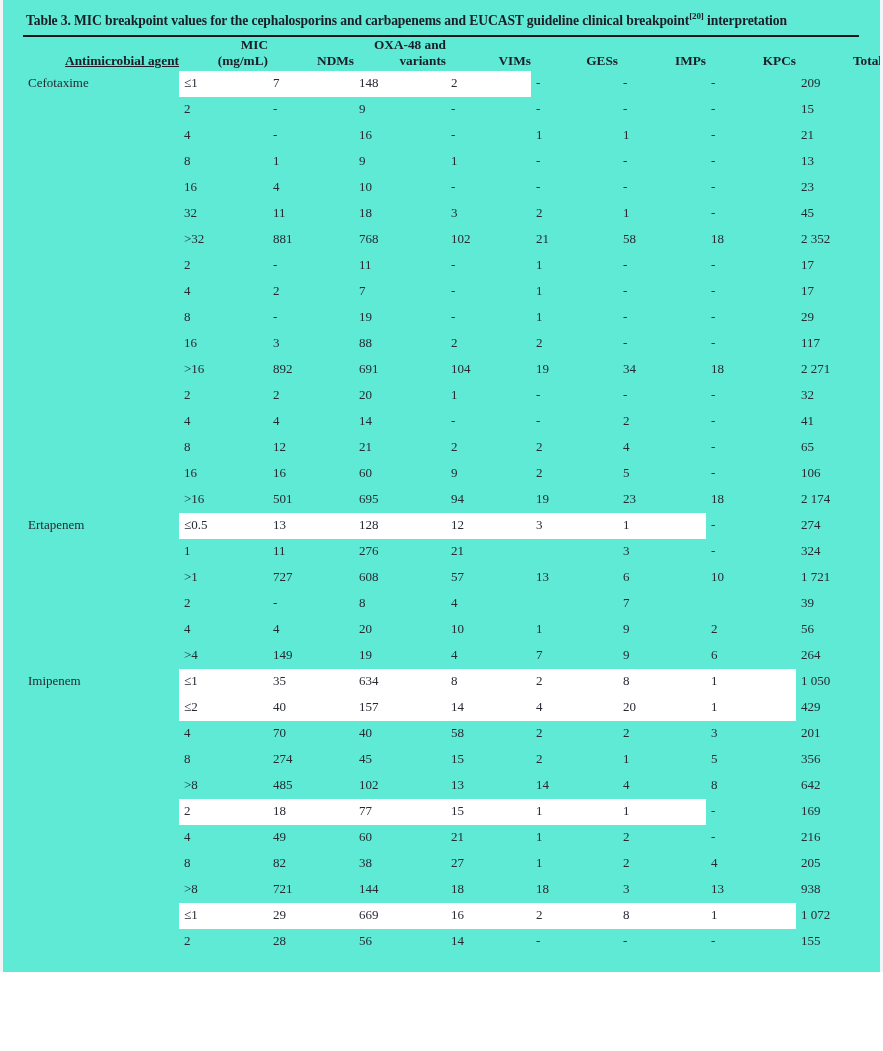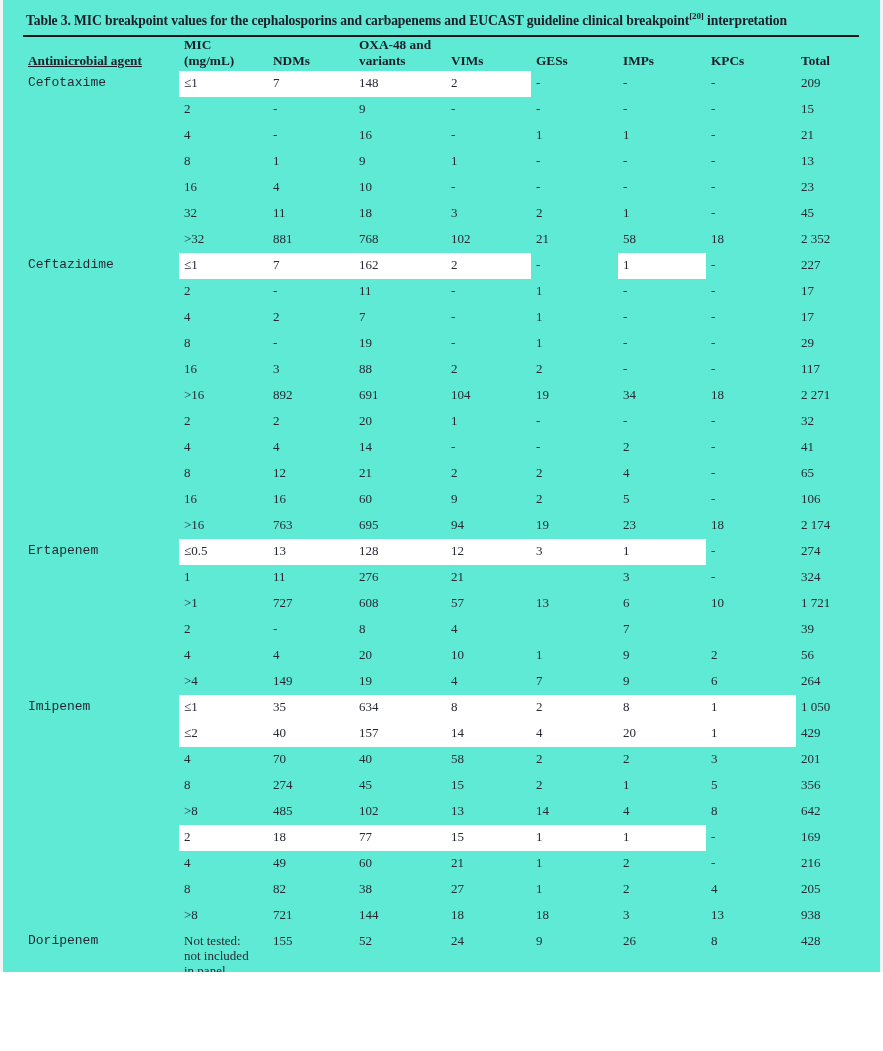--- a/index.html
+++ b/index.html
@@ -59,41 +59,41 @@
   table.mic col.c-ndm    { width: 86px; }
   table.mic col.c-oxa    { width: 92px; }
   table.mic col.c-vim    { width: 85px; }
   table.mic col.c-ges    { width: 87px; }
   table.mic col.c-imp    { width: 88px; }
   table.mic col.c-kpc    { width: 90px; }
   table.mic col.c-tot    { width: 86px; }
 
   table.mic th {
     font-weight: bold;
-    text-align: left;
+    text-align: right;
     vertical-align: bottom;
     font-size: 13.3px;
     line-height: 16px;
     padding: 0 0 2px 5px;
     color: #1b1e27;
     white-space: pre-line;
   }
   table.mic th.first { padding-left: 5px; text-decoration: underline; }
 
   table.mic td {
     text-align: left;
     vertical-align: top;
     font-size: 13px;
     line-height: 15px;
     height: 22px;
     padding: 4px 0 0 5px;
     color: #272a33;
     white-space: pre-line;
   }
-  td.agent { font-size: 13px; font-family: Liberation Mono, monospace; }
+  td.agent { font-size: 13px; }
   td.hl { background: #ffffff; }
   td.tall { height: 66px; }
 </style>
 </head>
 <body>
 
 <div id="page">
 
   <div class="title-wrap">
     <div class="title"><span>Table 3. MIC breakpoint values for the cephalosporins and carbapenems and EUCAST guideline clinical breakpoint</span><sup>[20]</sup><span> interpretation</span></div>
@@ -200,31 +200,20 @@
           <td class="">&gt;32</td>
           <td class="">881</td>
           <td class="">768</td>
           <td class="">102</td>
           <td class="">21</td>
           <td class="">58</td>
           <td class="">18</td>
           <td class="">2 352</td>
         </tr>
         <tr>
-          <td class="agent">Ceftazidime</td>
-          <td class="hl">≤1</td>
-          <td class="hl">7</td>
-          <td class="hl">162</td>
-          <td class="hl">2</td>
-          <td class="">-</td>
-          <td class="hl">1</td>
-          <td class="">-</td>
-          <td class="">227</td>
-        </tr>
-        <tr>
           <td class="agent"></td>
           <td class="">2</td>
           <td class="">-</td>
           <td class="">11</td>
           <td class="">-</td>
           <td class="">1</td>
           <td class="">-</td>
           <td class="">-</td>
           <td class="">17</td>
         </tr>
@@ -312,21 +301,21 @@
           <td class="">60</td>
           <td class="">9</td>
           <td class="">2</td>
           <td class="">5</td>
           <td class="">-</td>
           <td class="">106</td>
         </tr>
         <tr>
           <td class="agent"></td>
           <td class="">&gt;16</td>
-          <td class="">763</td>
+          <td class="">501</td>
           <td class="">695</td>
           <td class="">94</td>
           <td class="">19</td>
           <td class="">23</td>
           <td class="">18</td>
           <td class="">2 174</td>
         </tr>
         <tr>
           <td class="agent">Ertapenem</td>
           <td class="hl">≤0.5</td>
@@ -486,33 +475,20 @@
           <td class="">&gt;8</td>
           <td class="">721</td>
           <td class="">144</td>
           <td class="">18</td>
           <td class="">18</td>
           <td class="">3</td>
           <td class="">13</td>
           <td class="">938</td>
         </tr>
         <tr>
-          <td class="agent tall">Doripenem</td>
-          <td class=" tall">Not tested:
-not included
-in panel</td>
-          <td class=" tall">155</td>
-          <td class=" tall">52</td>
-          <td class=" tall">24</td>
-          <td class=" tall">9</td>
-          <td class=" tall">26</td>
-          <td class=" tall">8</td>
-          <td class=" tall">428</td>
-        </tr>
-        <tr>
           <td class="agent"></td>
           <td class="hl">≤1</td>
           <td class="hl">29</td>
           <td class="hl">669</td>
           <td class="hl">16</td>
           <td class="hl">2</td>
           <td class="hl">8</td>
           <td class="hl">1</td>
           <td class="">1 072</td>
         </tr>

